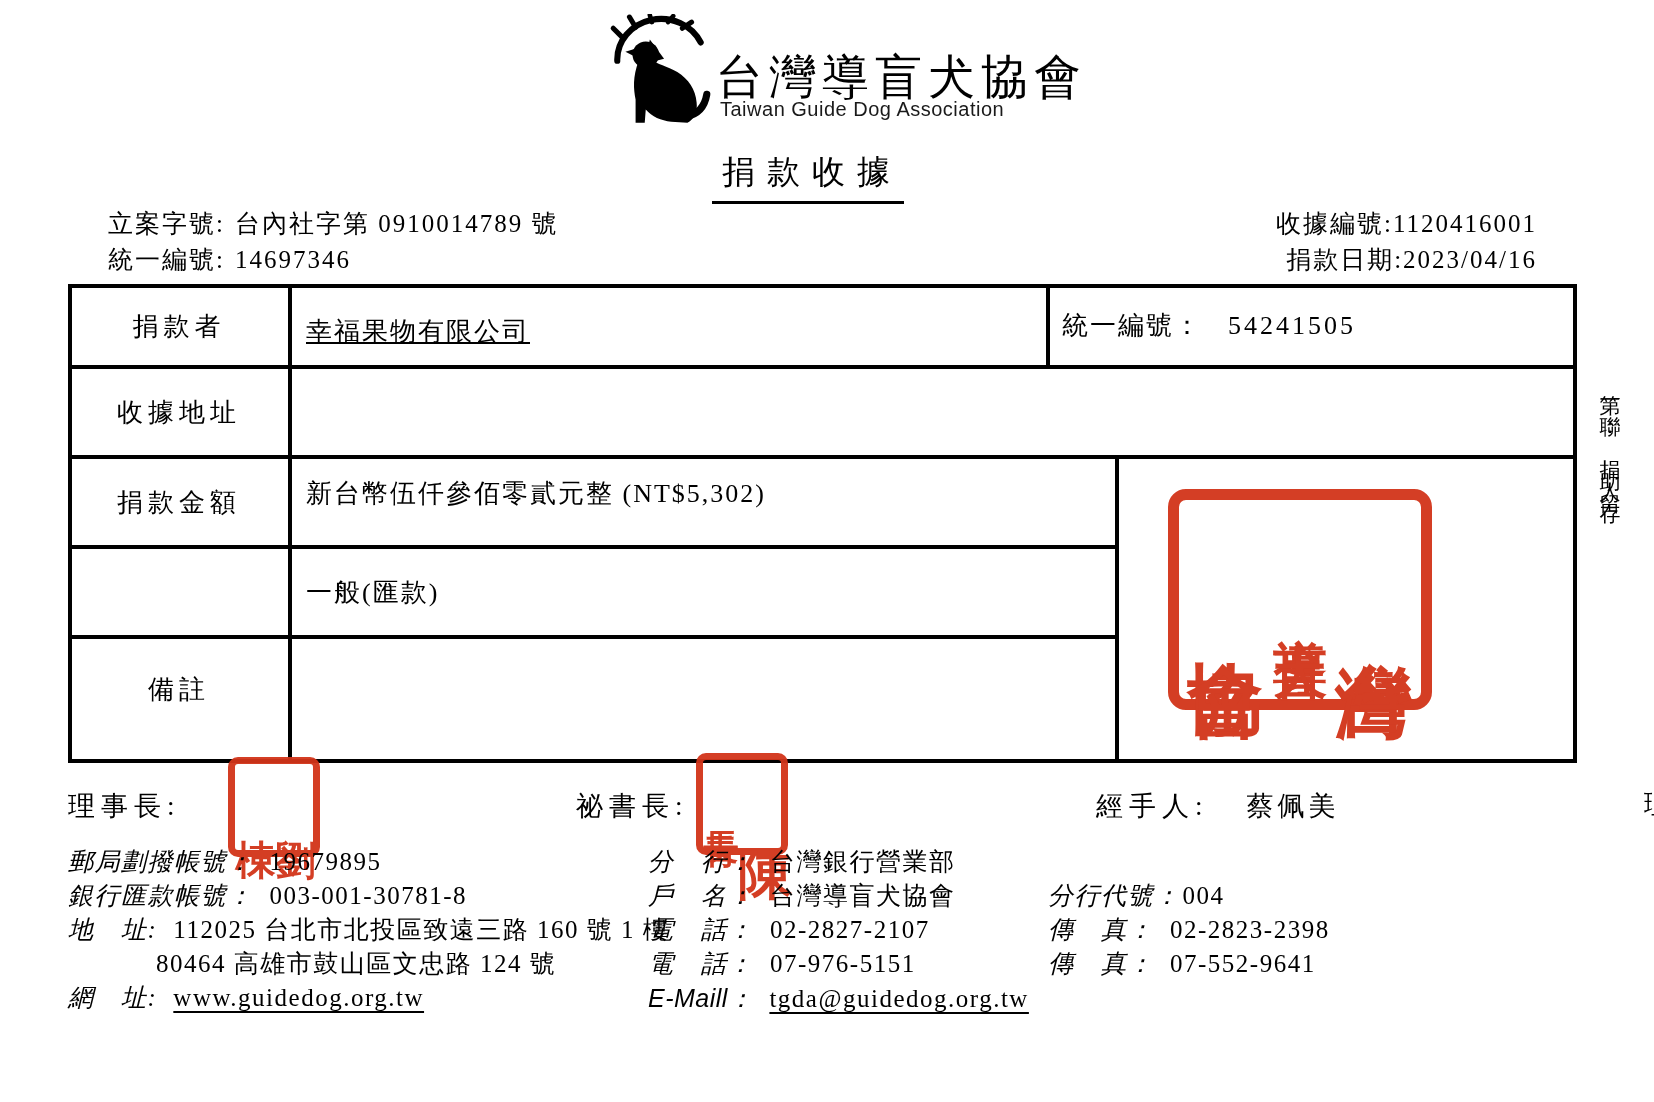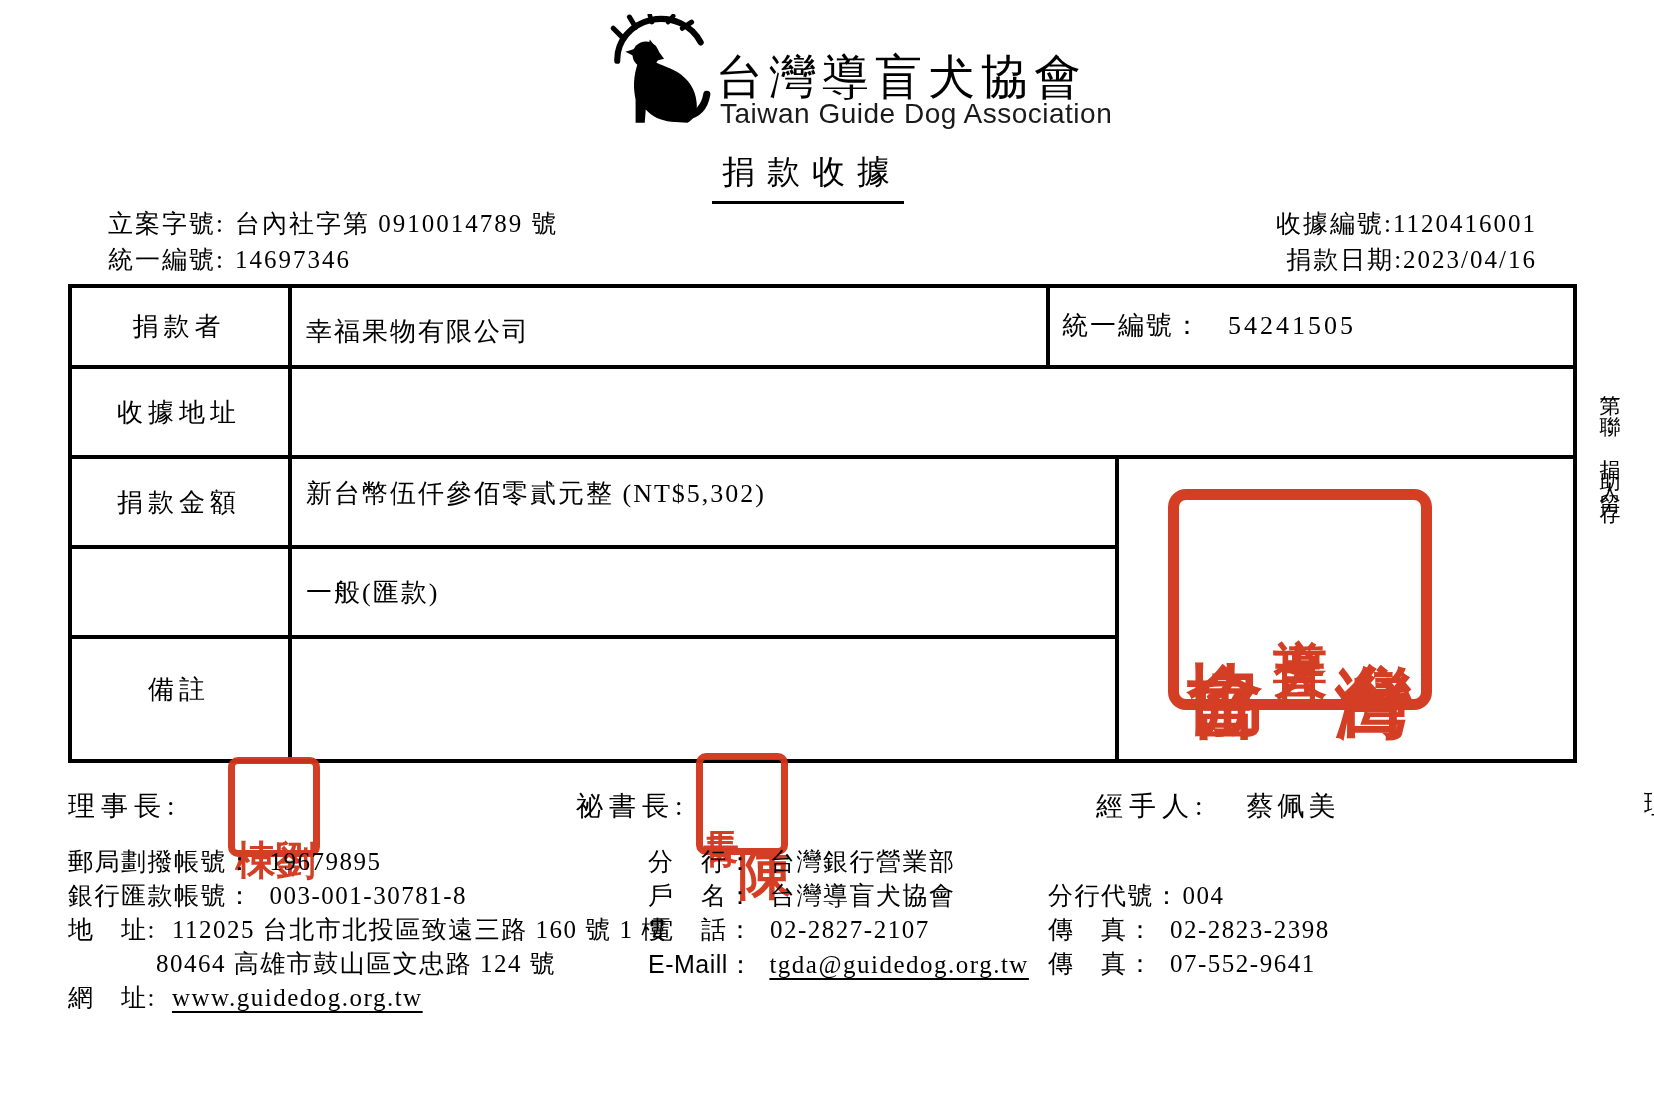--- a/index.html
+++ b/index.html
@@ -5,21 +5,21 @@
   html,body{margin:0;padding:0;background:#888;}
   .sheet{
     position:relative;width:1654px;height:1102px;background:#ffffff;
     overflow:hidden;color:#000;
     font-family:"Liberation Serif","DejaVu Serif",serif;
   }
   .abs{position:absolute;}
   .en{font-family:"Liberation Sans","DejaVu Sans",sans-serif;}
   
   .org-zh{left:716px;top:46px;font-size:47px;letter-spacing:6px;font-weight:400;}
-  .org-en{left:720px;top:98px;font-size:28px;color:#1a1a1a;letter-spacing:0.5px;}
+  .org-en{left:720px;top:98px;font-size:20px;color:#1a1a1a;letter-spacing:0.5px;}
   .doc-title{left:712px;top:150px;font-size:33px;letter-spacing:12px;
     border-bottom:3px solid #000;padding:0 2px 6px 10px;}
   
   .meta{font-size:25px;letter-spacing:2px;margin-left:40px;}
   .meta .lbl{margin-right:10px;}
   .meta-right{left:1100px;width:397px;text-align:right;}
   
   .t-outer{left:68px;top:284px;width:1509px;height:479px;border:4px solid #000;box-sizing:border-box;}
   .hline,.vline{background:#000;}
   
@@ -45,21 +45,21 @@
   
   .side-note{left:1596px;top:378px;height:292px;font-size:21px;
     writing-mode:vertical-rl;text-orientation:upright;letter-spacing:11px;}
   
   .sig{font-size:27px;letter-spacing:6px;top:788px;}
   .handler-name{letter-spacing:4px;margin-left:38px;}
   .edge-partial{left:1644px;top:786px;width:10px;height:34px;overflow:hidden;font-size:27px;}
   
   .fcol{font-size:25px;letter-spacing:1.5px;}
   .frow{height:34px;line-height:34px;white-space:nowrap;}
-  .frow .fl{margin-right:16px;}
+  .frow .fl{margin-right:16px;font-style:italic;}
   .frow.tight .fl{margin-right:2px;}
   .frow.indent{padding-left:88px;}
   .ulink{text-decoration:underline;text-underline-offset:5px;}
 </style>
 </head>
 <body>
 
 <div class="sheet">
 
   <svg class="abs" style="left:604px;top:14px;" width="112" height="118" viewBox="0 0 110 116">
@@ -103,21 +103,21 @@
   <div class="abs hline" style="left:68px;top:635px;width:1051px;height:4px;"></div>
   <div class="abs vline" style="left:288px;top:284px;width:4px;height:479px;"></div>
   <div class="abs vline" style="left:1046px;top:284px;width:4px;height:83px;"></div>
   <div class="abs vline" style="left:1115px;top:455px;width:4px;height:308px;"></div>
 
   <div class="abs cell lab" style="top:288px;height:77px;">捐款者</div>
   <div class="abs cell lab" style="top:369px;height:86px;">收據地址</div>
   <div class="abs cell lab" style="top:459px;height:86px;">捐款金額</div>
   <div class="abs cell lab" style="top:639px;height:100px;">備註</div>
 
-  <div class="abs cell val" style="top:288px;height:86px;">幸福果物有限公司</div>
+  <div class="abs cell val" style="top:288px;height:86px;text-decoration:underline;">幸福果物有限公司</div>
   <div class="abs cell val" style="top:369px;height:86px;"></div>
   <div class="abs cell val" style="top:459px;height:68px;">新台幣伍仟參佰零貳元整 (NT$5,302)</div>
   <div class="abs cell val" style="top:549px;height:86px;">一般(匯款)</div>
   <div class="abs cell val" style="top:639px;height:124px;"></div>
 
   <div class="abs cell taxid-cell">
     <span>統一編號：</span>
     <span class="v">54241505</span>
   </div>
 
@@ -166,20 +166,23 @@
     <div class="frow">
       <span class="fl">分　行：</span><span>台灣銀行營業部</span>
     </div>
     <div class="frow">
       <span class="fl">戶　名：</span><span>台灣導盲犬協會</span>
     </div>
     <div class="frow">
       <span class="fl">電　話：</span><span>02-2827-2107</span>
     </div>
     <div class="frow">
+      <span class="fl">電　話：</span><span>07-976-5151</span>
+    </div>
+    <div class="frow">
       <span class="fl en" style="letter-spacing:0.5px">E-Maill：</span><span class="ulink">tgda@guidedog.org.tw</span>
     </div>
   </div>
 
   <div class="abs fcol" style="left:1048px;top:879px;">
     <div class="frow tight">
       <span class="fl">分行代號：</span><span>004</span>
     </div>
     <div class="frow">
       <span class="fl">傳　真：</span><span>02-2823-2398</span>

